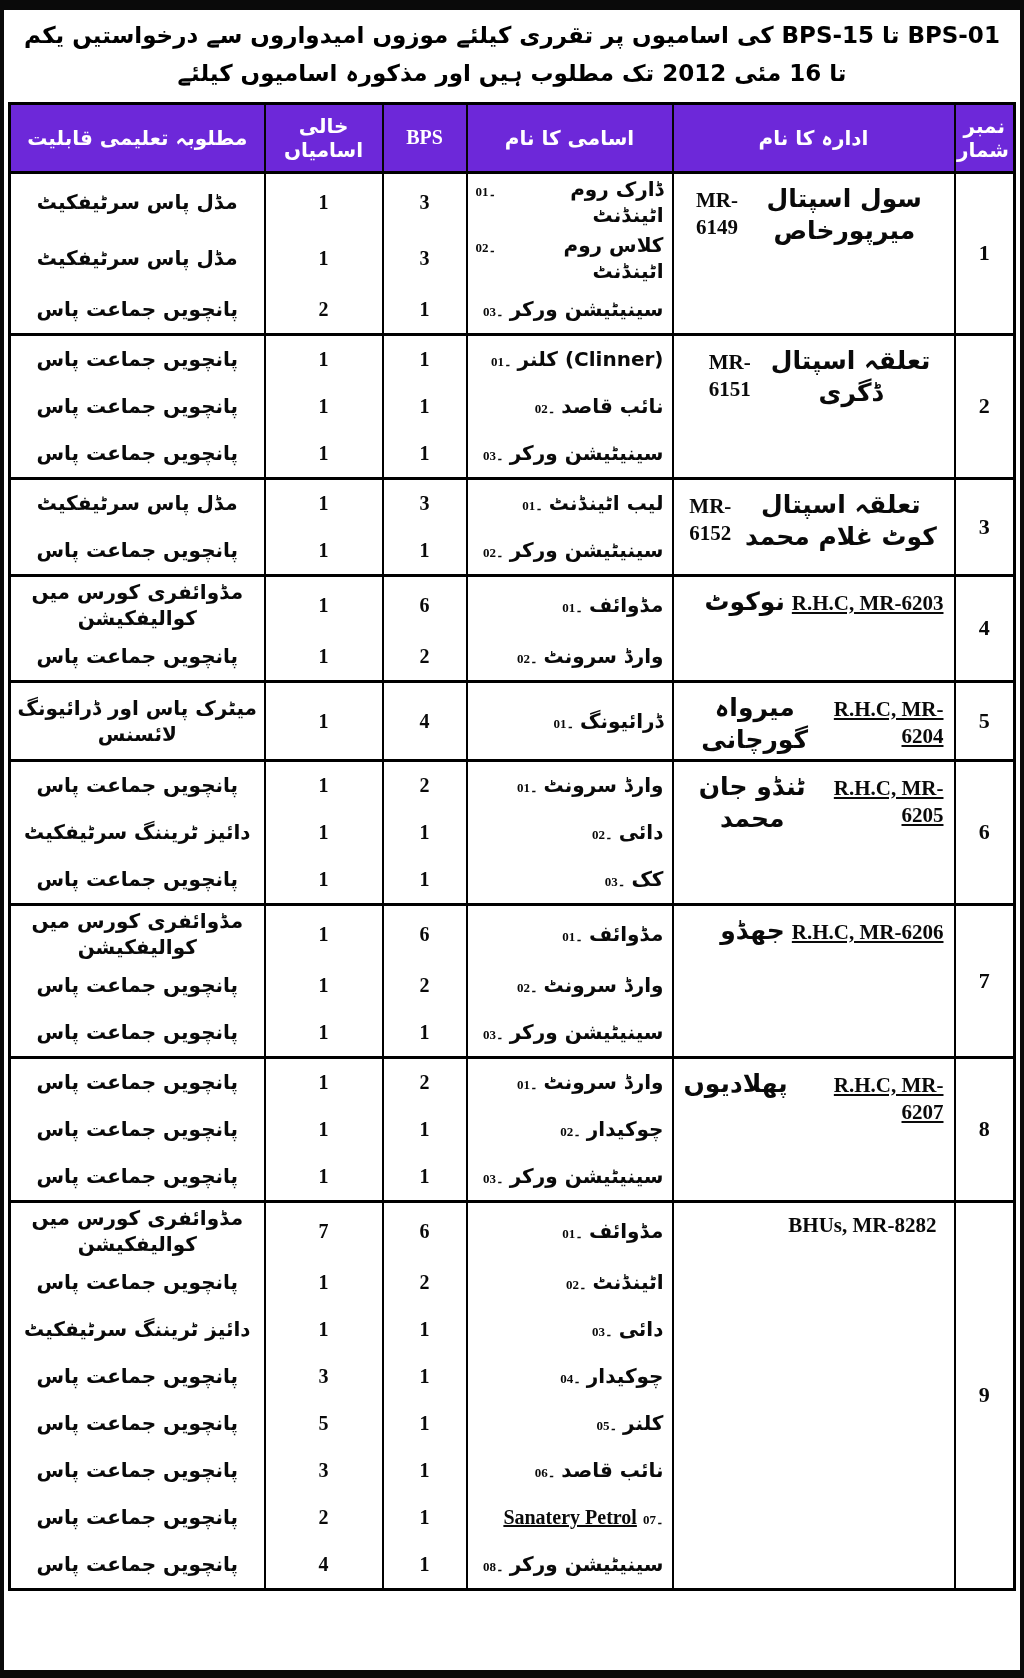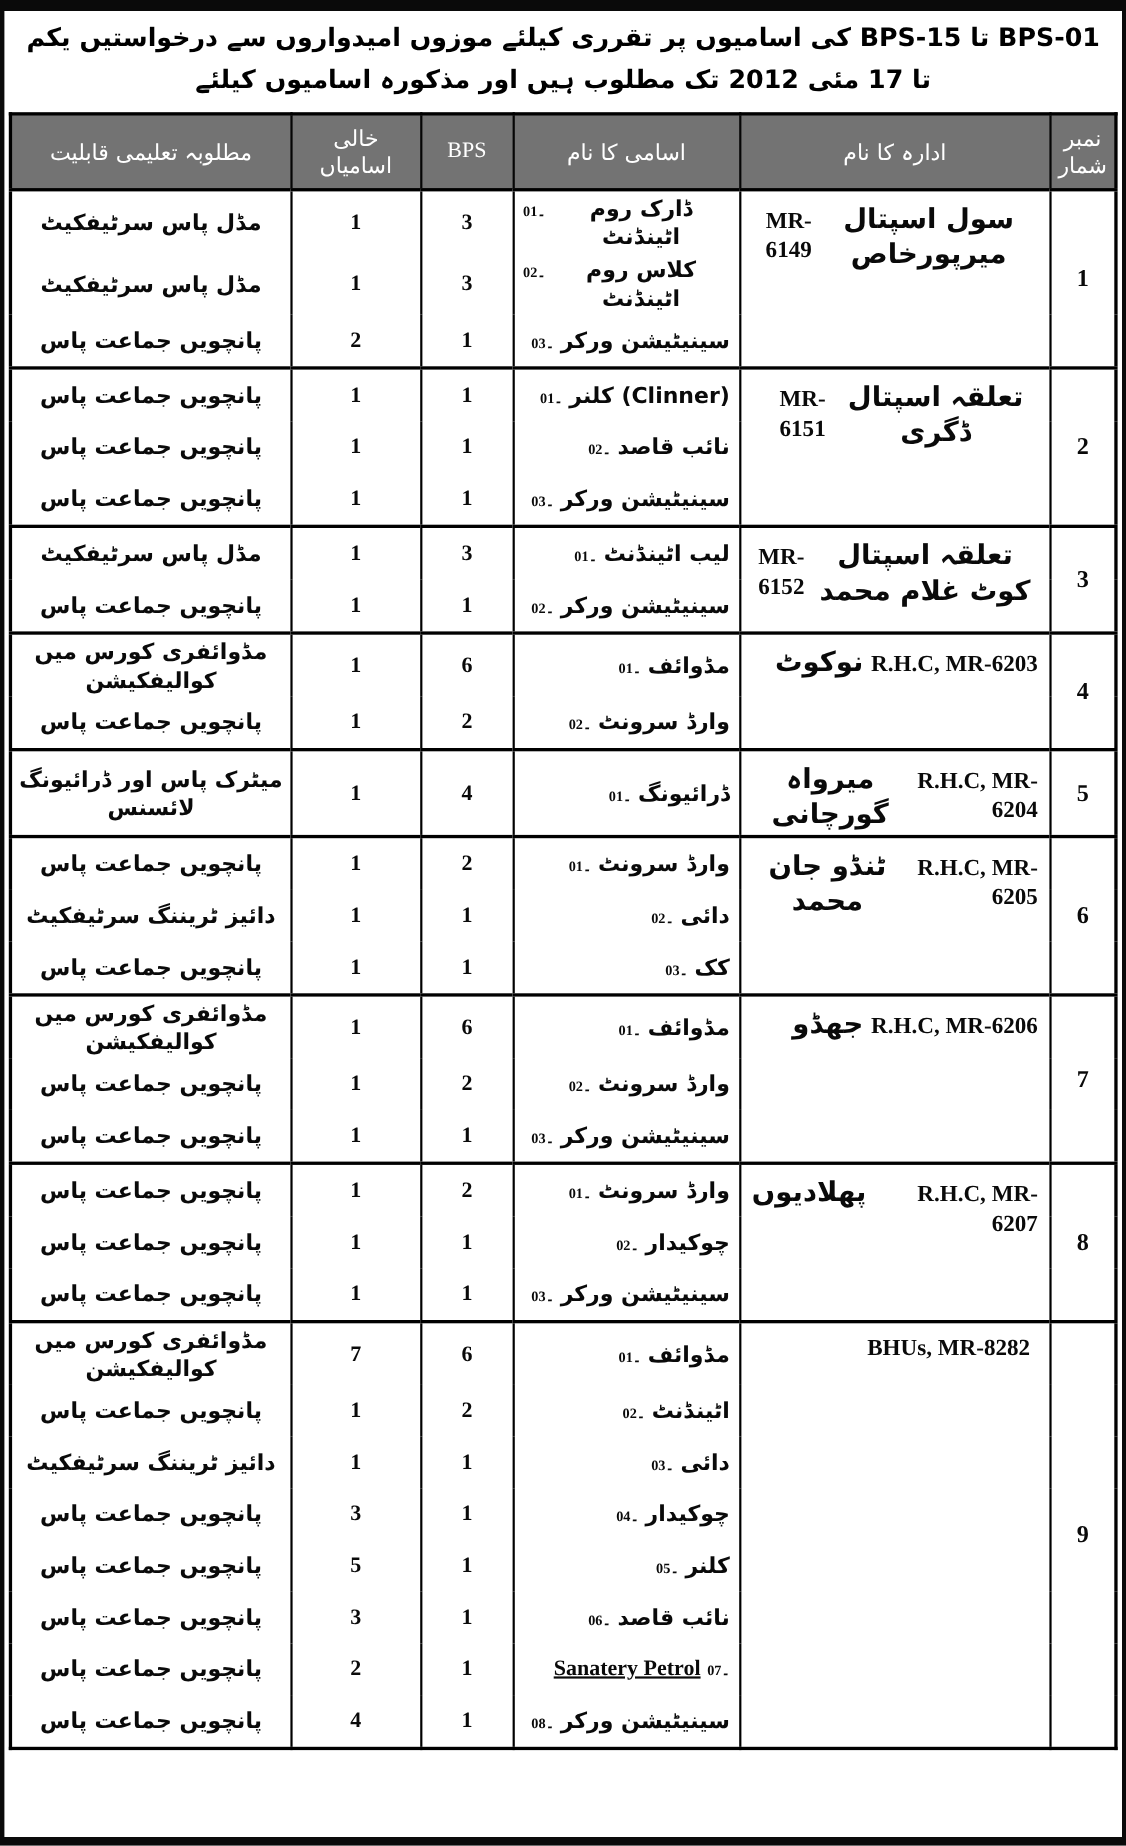--- a/index.html
+++ b/index.html
@@ -14,52 +14,52 @@
     line-height:1.65;padding:7px 12px 9px;color:#000;
   }
   .intro .ln{display:block;}
   table.jobs{
     direction:rtl;border-collapse:collapse;width:calc(100% - 8px);
     margin:0 4px;border:3px solid #000;table-layout:fixed;
   }
   col.c1{width:60px;}  col.c2{width:282px;} col.c3{width:206px;}
   col.c4{width:84px;}  col.c5{width:118px;} col.c6{width:auto;}
   th{
-    background:#737373;color:#fff;font-size:20px;font-weight:400;
+    background:#6d28d9;color:#fff;font-size:20px;font-weight:700;
     padding:9px 4px;border:2px solid #050505;border-inline-start:1px solid #9a9a9a;
   }
   th:first-child{border-inline-start:2px solid #050505;}
   td{
     border:2px solid #000;text-align:center;vertical-align:middle;
     font-size:20px;font-weight:700;line-height:1.3;
   }
   tbody td{border-top:none;border-bottom:none;height:43px;padding:2px 6px;}
   tbody tr.group-first td{border-top:3px solid #000;}
   .latin{font-family:"Liberation Serif",serif;}
   .urdu{font-family:"DejaVu Sans",sans-serif;}
   td.c-serial{font-size:22px;}
   td.c-inst{vertical-align:top;padding-top:9px;}
   .inst-line{display:flex;direction:ltr;justify-content:flex-end;align-items:baseline;gap:7px;padding:0 4px;}
   .inst-line .inst-code{order:1;font-size:21px;text-align:right;}
   .inst-line .inst-name{order:2;font-size:25px;}
-  .inst-line.name-first .inst-code{order:2;}
+  .inst-line.name-first .inst-code{order:2;text-decoration:underline;}
   .inst-line.name-first .inst-name{order:1;}
   .post-line{display:flex;direction:ltr;justify-content:flex-end;align-items:baseline;gap:6px;padding:0 2px;}
   .post-line .post-num{order:1;font-size:13px;}
-  .post-line .post-name{order:2;}
+  .post-line .post-name{order:2;text-align:right;}
   .post-line.num-right .post-num{order:2;}
   .post-line.num-right .post-name{order:1;text-decoration:underline;}
 </style>
 </head>
 <body>
 
 <div class="page">
 
   <div class="intro">
-    <span class="ln">BPS-01 تا BPS-15 کی اسامیوں پر تقرری کیلئے موزوں امیدواروں سے درخواستیں یکم تا 17 مئی 2012 تک مطلوب ہیں اور مذکورہ اسامیوں کیلئے</span>
+    <span class="ln">BPS-01 تا BPS-15 کی اسامیوں پر تقرری کیلئے موزوں امیدواروں سے درخواستیں یکم تا 16 مئی 2012 تک مطلوب ہیں اور مذکورہ اسامیوں کیلئے</span>
   </div>
 
   <table class="jobs">
     <colgroup>
       <col class="c1">
         <col class="c2">
         <col class="c3">
         <col class="c4">
         <col class="c5">
         <col class="c6">

